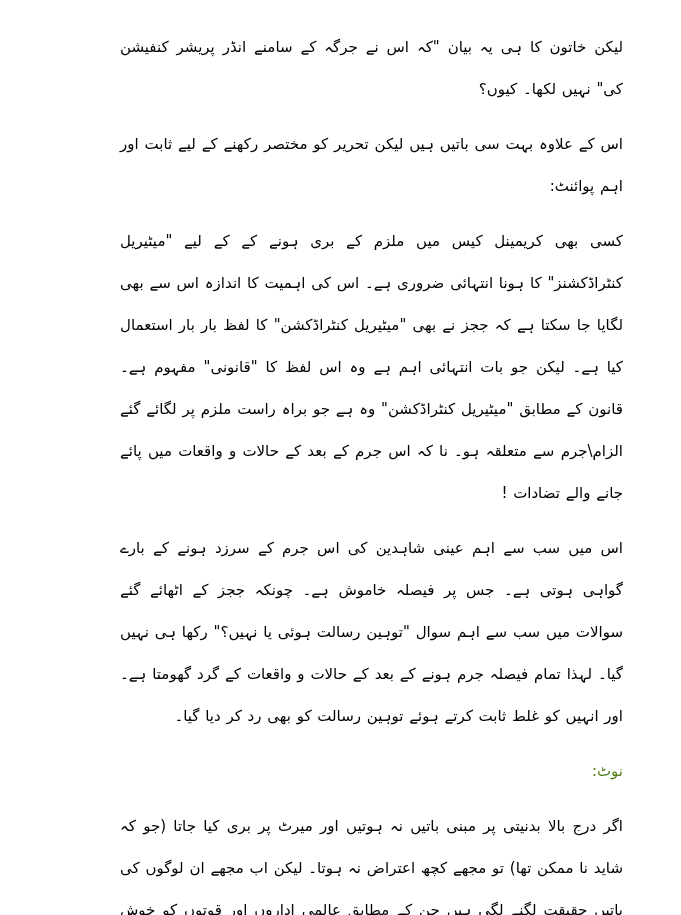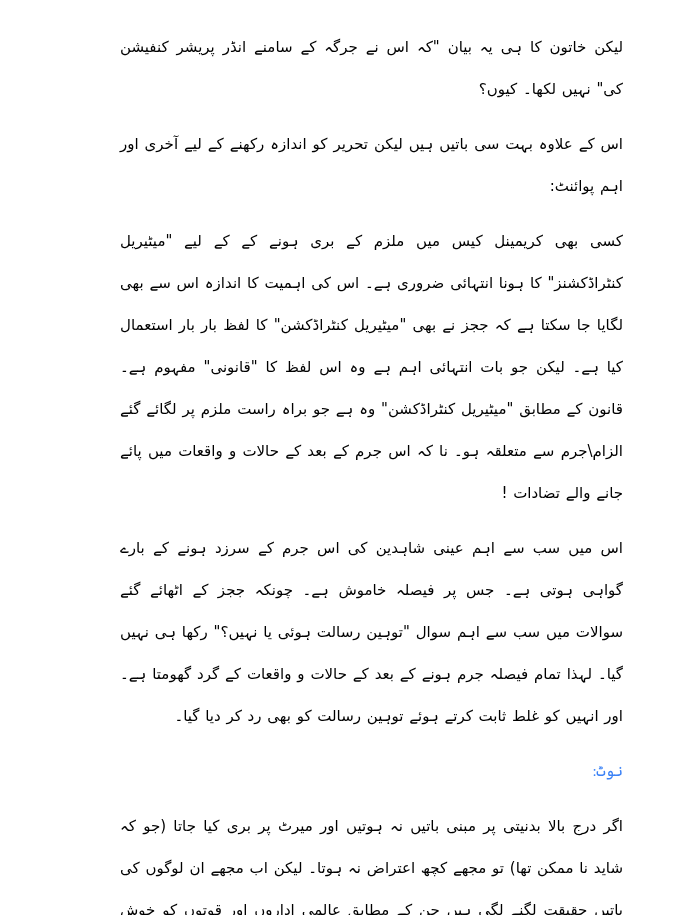--- a/index.html
+++ b/index.html
@@ -29,27 +29,26 @@
     text-align: justify;
     text-align-last: right;
     word-spacing: 1px;
     color: #000000;
   }
   .note-heading {
     margin: 0 0 13px 0;
     font-size: 15px;
     line-height: 42px;
     text-align: right;
-    color: #3b82f6;
-    font-family: Liberation Serif, serif;
+    color: #4d7c0f;
   }
 </style>
 </head>
 <body>
 
 <div class="page">
   <p class="doc-paragraph">لیکن خاتون کا ہی یہ بیان "کہ اس نے جرگہ کے سامنے انڈر پریشر کنفیشن کی" نہیں لکھا۔ کیوں؟</p>
-  <p class="doc-paragraph">اس کے علاوہ بہت سی باتیں ہیں لیکن تحریر کو اندازہ رکھنے کے لیے آخری اور اہم پوائنٹ:</p>
+  <p class="doc-paragraph">اس کے علاوہ بہت سی باتیں ہیں لیکن تحریر کو مختصر رکھنے کے لیے ثابت اور اہم پوائنٹ:</p>
   <p class="doc-paragraph">کسی بھی کریمینل کیس میں ملزم کے بری ہونے کے کے لیے "میٹیریل کنٹراڈکشنز" کا ہونا انتہائی ضروری ہے۔ اس کی اہمیت کا اندازہ اس سے بھی لگایا جا سکتا ہے کہ ججز نے بھی "میٹیریل کنٹراڈکشن" کا لفظ بار بار استعمال کیا ہے۔ لیکن جو بات انتہائی اہم ہے وہ اس لفظ کا "قانونی" مفہوم ہے۔ قانون کے مطابق "میٹیریل کنٹراڈکشن" وہ ہے جو براہ راست ملزم پر لگائے گئے الزام\جرم سے متعلقہ ہو۔ نا کہ اس جرم کے بعد کے حالات و واقعات میں پائے جانے والے تضادات !</p>
   <p class="doc-paragraph">اس میں سب سے اہم عینی شاہدین کی اس جرم کے سرزد ہونے کے بارے گواہی ہوتی ہے۔ جس پر فیصلہ خاموش ہے۔ چونکہ ججز کے اٹھائے گئے سوالات میں سب سے اہم سوال "توہین رسالت ہوئی یا نہیں؟" رکھا ہی نہیں گیا۔ لہذا تمام فیصلہ جرم ہونے کے بعد کے حالات و واقعات کے گرد گھومتا ہے۔ اور انہیں کو غلط ثابت کرتے ہوئے توہین رسالت کو بھی رد کر دیا گیا۔</p>
   <p class="note-heading">نوٹ:</p>
   <p class="doc-paragraph">اگر درج بالا بدنیتی پر مبنی باتیں نہ ہوتیں اور میرٹ پر بری کیا جاتا (جو کہ شاید نا ممکن تھا) تو مجھے کچھ اعتراض نہ ہوتا۔ لیکن اب مجھے ان لوگوں کی باتیں حقیقت لگنے لگی ہیں جن کے مطابق عالمی اداروں اور قوتوں کو خوش کرنے کے لیے یہ فیصلہ انتہائی عجلت میں کیا گیا۔ افسوس کہ مدینہ کی ریاست اور تبدیلی کے نعرے لگانے والوں نے ناموس رسالت کی بھی پرواہ نہ کی۔</p>
 </div>
 
 </body></html>

